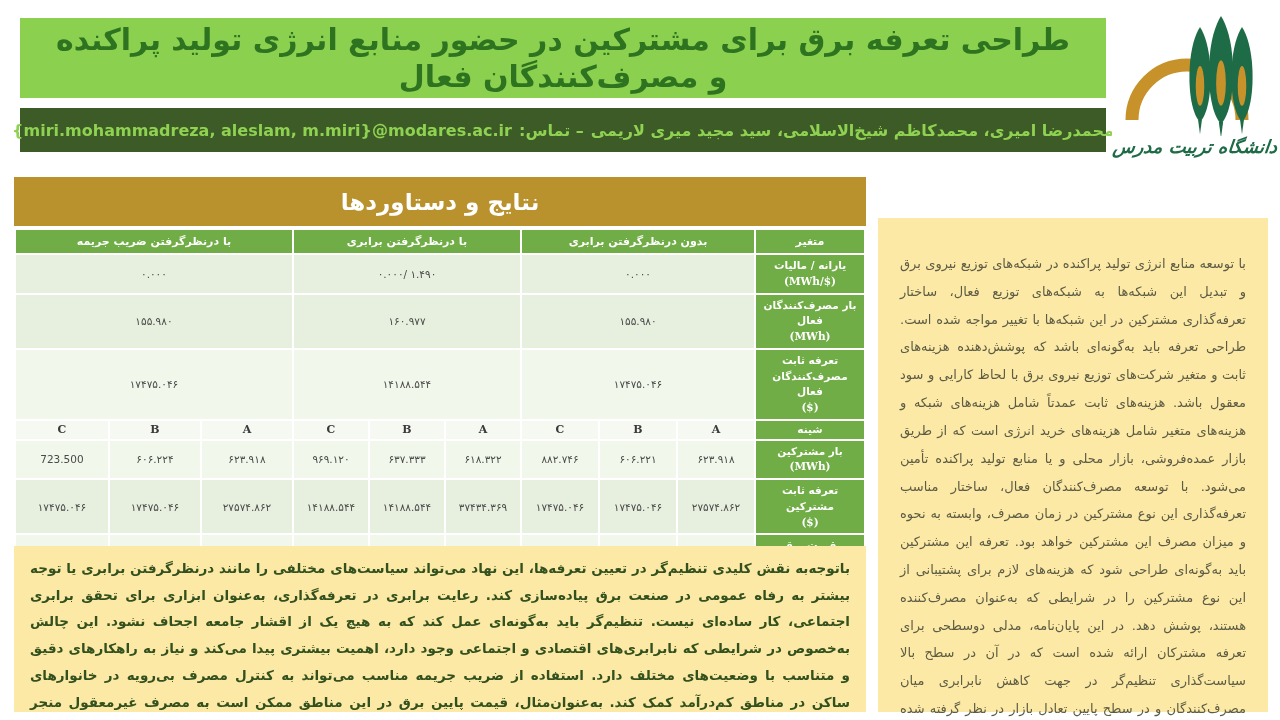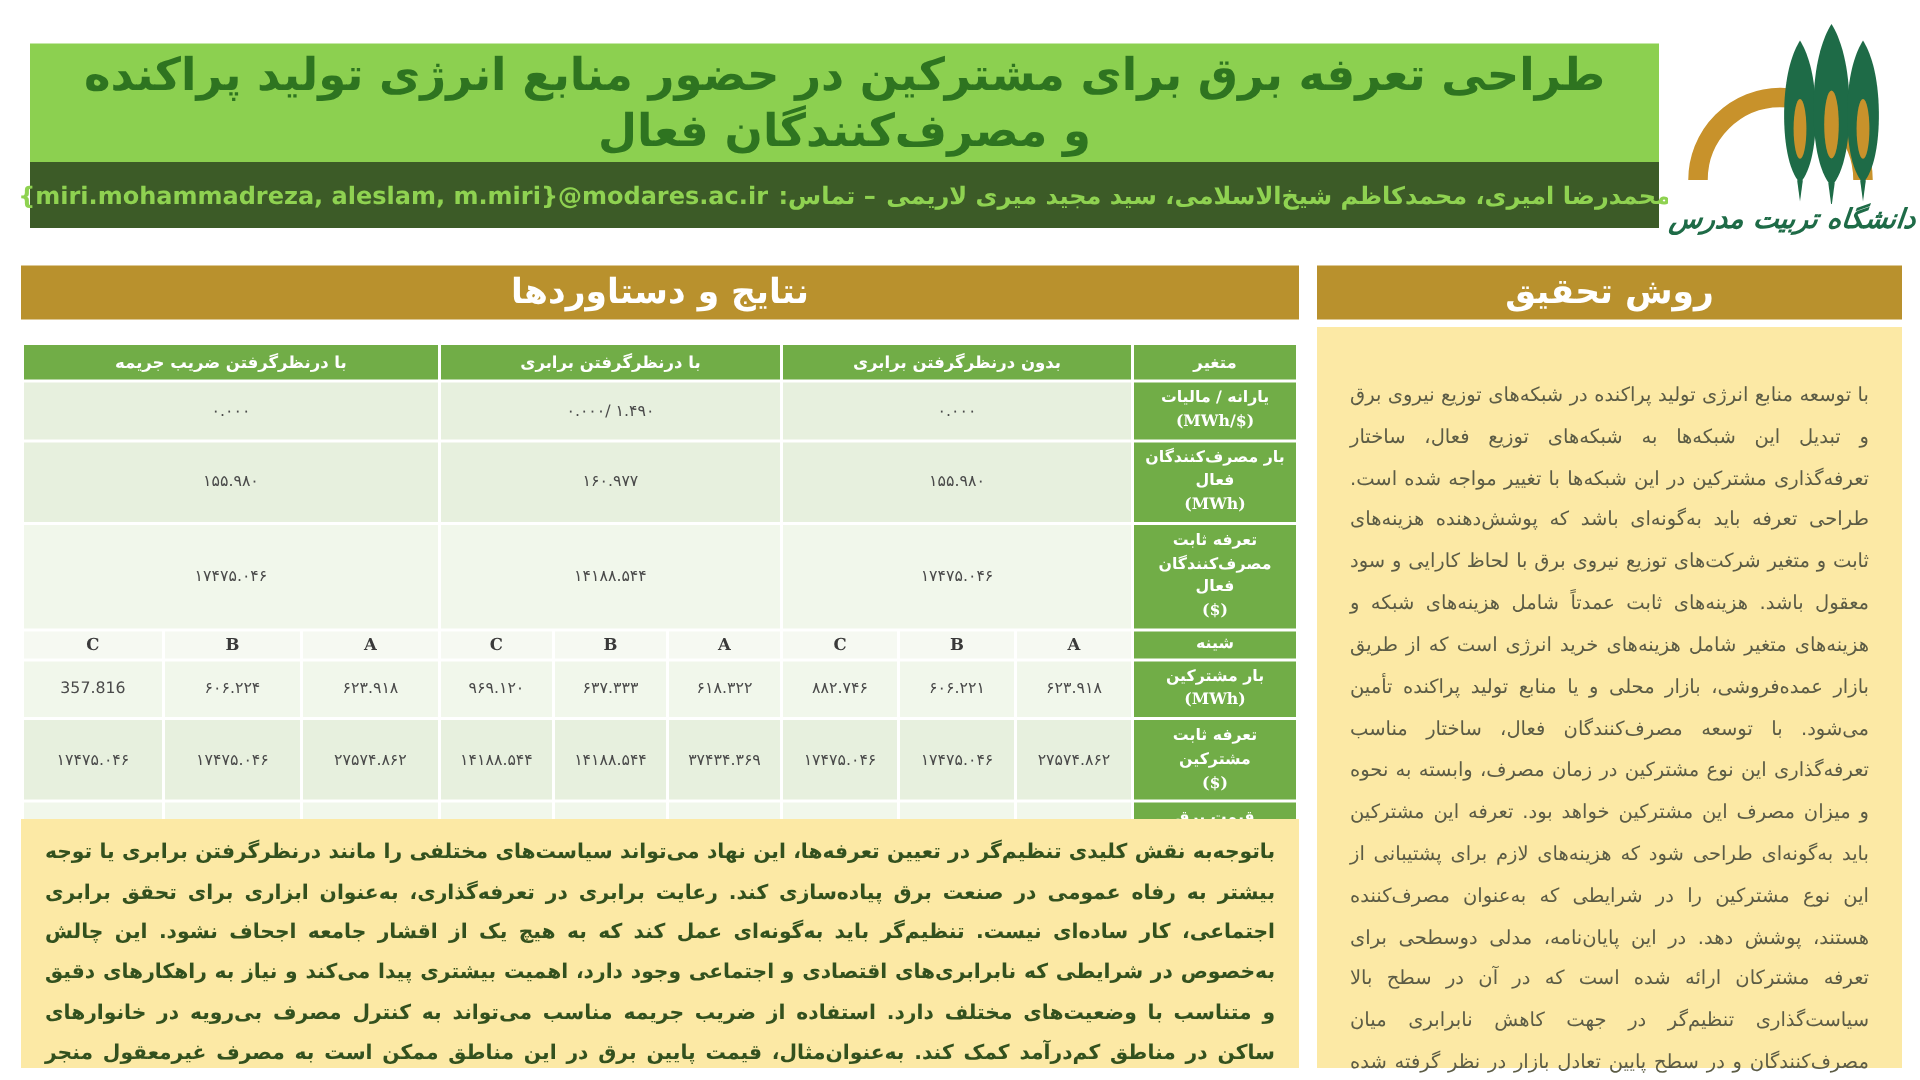--- a/index.html
+++ b/index.html
@@ -1,37 +1,37 @@
 <!DOCTYPE html>
 <html lang="fa" dir="rtl"><head>
 <meta charset="utf-8">
 <style>
   * { margin:0; padding:0; box-sizing:border-box; }
   html,body { width:1280px; height:720px; background:#ffffff; overflow:hidden;
               font-family:"DejaVu Sans", sans-serif; }
   .page { position:relative; width:1280px; height:720px; background:#fff; direction:rtl; }
 
   
-  .title-box { position:absolute; left:20px; top:29px; width:1086px; height:80px;
+  .title-box { position:absolute; left:20px; top:18px; width:1086px; height:80px;
                background:#8CD050; display:flex; align-items:center; justify-content:center; }
   .title-box h1 { color:#2E7420; font-size:30px; font-weight:bold; text-align:center;
                   line-height:1.25; padding:0 30px; }
   .author-bar { position:absolute; left:20px; top:108px; width:1086px; height:44px;
                 background:#3C5B27; display:flex; align-items:center; justify-content:center;
                 gap:7px; }
   .author-bar span { color:#8FD251; font-size:16px; font-weight:bold; white-space:nowrap; }
 
   
   .logo { position:absolute; left:1112px; top:2px; width:166px; height:166px; background:#fff;
           text-align:center; }
   .logo-caption { margin-top:-4px; color:#1E6B47; font-size:18px; font-weight:bold;
                   font-style:italic; transform:skewX(-6deg); letter-spacing:-1px; }
 
   
-  .sec-head { position:absolute; height:36px; background:#B9912D; color:#ffffff;
+  .sec-head { position:absolute; height:49px; background:#B9912D; color:#ffffff;
               font-size:23px; font-weight:bold; display:flex; align-items:center;
               justify-content:center; }
   .results-head { left:14px; top:177px; width:852px; }
   .method-head  { left:878px; top:177px; width:390px; }
 
   
   .method-body { position:absolute; left:878px; top:218px; width:390px; height:494px;
                  background:#FCE9A5; padding:32px 22px 10px 22px; }
   .method-body p { color:#5C5C45; font-size:13px; line-height:2.14; text-align:justify;
                    direction:rtl; }
@@ -156,21 +156,21 @@
           <tr class="rb">
             <th class="row-label">بار مشترکین<span class="unit">(MWh)</span></th>
             <td class="val" dir="ltr">۶۲۳.۹۱۸</td>
             <td class="val" dir="ltr">۶۰۶.۲۲۱</td>
             <td class="val" dir="ltr">۸۸۲.۷۴۶</td>
             <td class="val" dir="ltr">۶۱۸.۳۲۲</td>
             <td class="val" dir="ltr">۶۳۷.۳۳۳</td>
             <td class="val" dir="ltr">۹۶۹.۱۲۰</td>
             <td class="val" dir="ltr">۶۲۳.۹۱۸</td>
             <td class="val" dir="ltr">۶۰۶.۲۲۴</td>
-            <td class="val" dir="ltr">357.816</td>
+            <td class="val" dir="ltr">723.500</td>
           </tr>
           <tr class="ra">
             <th class="row-label">تعرفه ثابت مشترکین<span class="unit">($)</span></th>
             <td class="val" dir="ltr">۲۷۵۷۴.۸۶۲</td>
             <td class="val" dir="ltr">۱۷۴۷۵.۰۴۶</td>
             <td class="val" dir="ltr">۱۷۴۷۵.۰۴۶</td>
             <td class="val" dir="ltr">۳۷۴۳۴.۳۶۹</td>
             <td class="val" dir="ltr">۱۴۱۸۸.۵۴۴</td>
             <td class="val" dir="ltr">۱۴۱۸۸.۵۴۴</td>
             <td class="val" dir="ltr">۲۷۵۷۴.۸۶۲</td>
@@ -196,21 +196,18 @@
             <td class="val" colspan="3" dir="ltr">۱۹۸۶۳۷۵.۴۰۰</td>
           </tr>
         </tbody>
       </table>
   </div>
 
   <div class="note-box">
     <p>باتوجه‌به نقش کلیدی تنظیم‌گر در تعیین تعرفه‌ها، این نهاد می‌تواند سیاست‌های مختلفی را مانند درنظرگرفتن برابری یا توجه بیشتر به رفاه عمومی در صنعت برق پیاده‌سازی کند. رعایت برابری در تعرفه‌گذاری، به‌عنوان ابزاری برای تحقق برابری اجتماعی، کار ساده‌ای نیست. تنظیم‌گر باید به‌گونه‌ای عمل کند که به هیچ یک از اقشار جامعه اجحاف نشود. این چالش به‌خصوص در شرایطی که نابرابری‌های اقتصادی و اجتماعی وجود دارد، اهمیت بیشتری پیدا می‌کند و نیاز به راهکارهای دقیق و متناسب با وضعیت‌های مختلف دارد. استفاده از ضریب جریمه مناسب می‌تواند به کنترل مصرف بی‌رویه در خانوارهای ساکن در مناطق کم‌درآمد کمک کند. به‌عنوان‌مثال، قیمت پایین برق در این مناطق ممکن است به مصرف غیرمعقول منجر شود و برخی افراد با تمکن مالی بالا را تشویق کند که فعالیت‌های خود را به این مناطق انتقال دهند. این مسئله می‌تواند فشار بیشتری بر شبکه برق وارد کند و در نهایت تنظیم‌گر را به افزایش تعرفه‌ها و کاهش یارانه‌ها وادار کند تا مصرف کنترل شود.</p>
   </div>
 
-  <div class="sec-head method-head">
-    <span>روش تحقیق</span>
-  </div>
 
   <div class="method-body">
     <p>با توسعه منابع انرژی تولید پراکنده در شبکه‌های توزیع نیروی برق و تبدیل این شبکه‌ها به شبکه‌های توزیع فعال، ساختار تعرفه‌گذاری مشترکین در این شبکه‌ها با تغییر مواجه شده است. طراحی تعرفه باید به‌گونه‌ای باشد که پوشش‌دهنده هزینه‌های ثابت و متغیر شرکت‌های توزیع نیروی برق با لحاظ کارایی و سود معقول باشد. هزینه‌های ثابت عمدتاً شامل هزینه‌های شبکه و هزینه‌های متغیر شامل هزینه‌های خرید انرژی است که از طریق بازار عمده‌فروشی، بازار محلی و یا منابع تولید پراکنده تأمین می‌شود. با توسعه مصرف‌کنندگان فعال، ساختار مناسب تعرفه‌گذاری این نوع مشترکین در زمان مصرف، وابسته به نحوه و میزان مصرف این مشترکین خواهد بود. تعرفه این مشترکین باید به‌گونه‌ای طراحی شود که هزینه‌های لازم برای پشتیبانی از این نوع مشترکین را در شرایطی که به‌عنوان مصرف‌کننده هستند، پوشش دهد. در این پایان‌نامه، مدلی دوسطحی برای تعرفه مشترکان ارائه شده است که در آن در سطح بالا سیاست‌گذاری تنظیم‌گر در جهت کاهش نابرابری میان مصرف‌کنندگان و در سطح پایین تعادل بازار در نظر گرفته شده است. نحوه مشارکت بازیگران فعال و تولیدکنندگان شبکه بالادست مدل شده است. تحلیل‌های انجام شده نشان می‌دهد که سیاست کاهش نابرابری می‌تواند به شدت بر تعرفه‌های تنظیمی اثر گذار باشد و کارآمدی اقتصادی بازار را تحت تاثیر قرار دهد.</p>
   </div>
 
 </div>
 
 </body></html>

